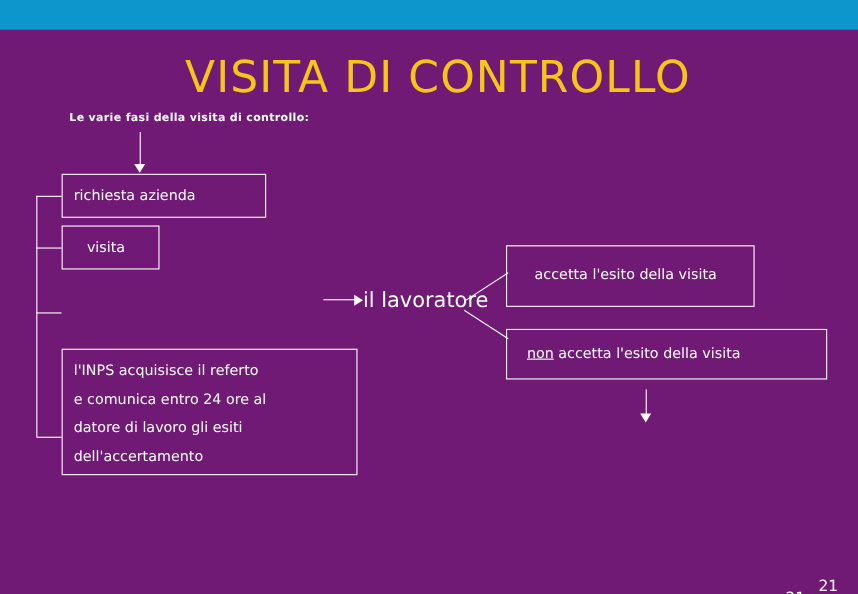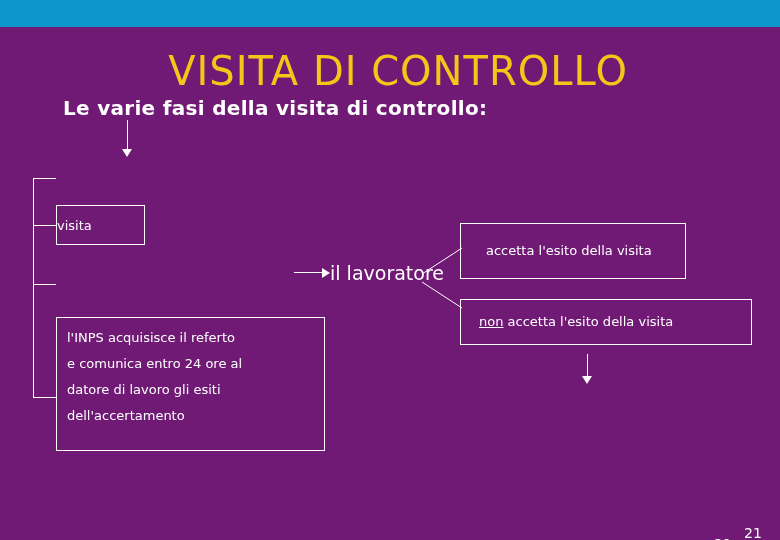--- a/index.html
+++ b/index.html
@@ -35,21 +35,21 @@
     font-weight: 400;
     font-family: "DejaVu Sans", sans-serif;
     white-space: nowrap;
   }
 
   
   #subtitle {
     left: 63px;
     top: 71px;
     color: #ffffff;
-    font-size: 20px;
+    font-size: 10px;
     line-height: 20px;
     font-weight: bold;
     letter-spacing: 0.3px;
     white-space: nowrap;
   }
 
   
   .box {
     border: 1px solid #ffffff;
     box-sizing: border-box;
@@ -60,26 +60,26 @@
   .box .txt {
     position: absolute;
     white-space: pre-line;
   }
 
   
   #box-richiesta { left: 56px;  top: 131px; width: 186px; height: 40px; }
   #box-richiesta .txt { left: 10px; top: 9px; }
 
   #box-visita    { left: 56px;  top: 178px; width: 89px;  height: 40px; }
-  #box-visita .txt { left: 0; top: 9px; }
+  #box-visita .txt { left: 22px; top: 9px; }
 
   #box-consegna  { left: 56px;  top: 228px; width: 231px; height: 58px; }
   #box-consegna .txt { left: 10px; top: 7px; line-height: 23px; }
 
-  #box-inps      { left: 56px;  top: 290px; width: 269px; height: 134px; }
+  #box-inps      { left: 56px;  top: 290px; width: 269px; height: 115px; }
   #box-inps .txt { left: 10px; top: 7px; line-height: 26px; }
 
   
   #box-accetta   { left: 460px; top: 196px; width: 226px; height: 56px; }
   #box-accetta .txt { left: 25px; top: 16px; }
 
   #box-nonaccetta{ left: 460px; top: 272px; width: 292px; height: 46px; }
   #box-nonaccetta .txt { left: 18px; top: 11px; }
   #box-nonaccetta .u { text-decoration: underline; }
 
@@ -156,20 +156,23 @@
 
   <div id="arr1-stem" class="abs line-v"></div>
   <div id="arr1-head" class="abs"></div>
 
   <div id="spine" class="abs line-v"></div>
   <div id="tick-1" class="abs line-h"></div>
   <div id="tick-2" class="abs line-h"></div>
   <div id="tick-3" class="abs line-h"></div>
   <div id="tick-4" class="abs line-h"></div>
 
+  <div id="box-richiesta" class="abs box">
+    <span class="txt">richiesta azienda</span>
+  </div>
 
   <div id="box-visita" class="abs box">
     <span class="txt">visita</span>
   </div>
 
 
   <div id="box-inps" class="abs box">
     <span class="txt">l'INPS acquisisce il referto
 e comunica entro 24 ore al
 datore di lavoro gli esiti

